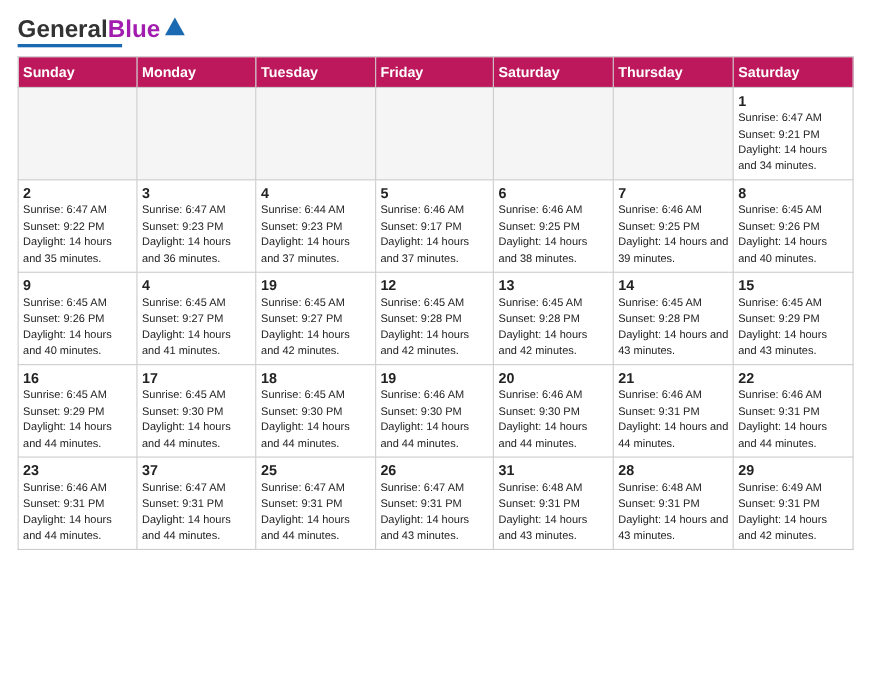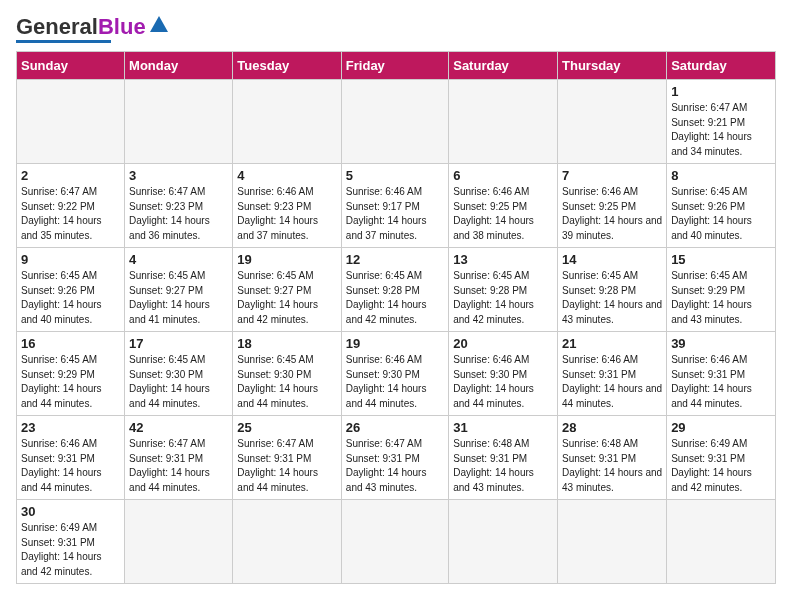--- a/index.html
+++ b/index.html
@@ -133,21 +133,21 @@
 Daylight: 14 hours and 35 minutes.</div>
         </td>
         <td>
           <span class="day-number">3</span>
           <div class="day-info">Sunrise: 6:47 AM
 Sunset: 9:23 PM
 Daylight: 14 hours and 36 minutes.</div>
         </td>
         <td>
           <span class="day-number">4</span>
-          <div class="day-info">Sunrise: 6:46 AM
+          <div class="day-info">Sunrise: 6:44 AM
 Sunset: 9:23 PM
 Daylight: 14 hours and 37 minutes.</div>
         </td>
         <td>
           <span class="day-number">5</span>
           <div class="day-info">Sunrise: 6:46 AM
 Sunset: 9:17 PM
 Daylight: 14 hours and 37 minutes.</div>
         </td>
         <td>
@@ -244,35 +244,35 @@
 Sunset: 9:30 PM
 Daylight: 14 hours and 44 minutes.</div>
         </td>
         <td>
           <span class="day-number">21</span>
           <div class="day-info">Sunrise: 6:46 AM
 Sunset: 9:31 PM
 Daylight: 14 hours and 44 minutes.</div>
         </td>
         <td>
-          <span class="day-number">39</span>
+          <span class="day-number">22</span>
           <div class="day-info">Sunrise: 6:46 AM
 Sunset: 9:31 PM
 Daylight: 14 hours and 44 minutes.</div>
         </td>
       </tr>
       <tr>
         <td>
           <span class="day-number">23</span>
           <div class="day-info">Sunrise: 6:46 AM
 Sunset: 9:31 PM
 Daylight: 14 hours and 44 minutes.</div>
         </td>
         <td>
-          <span class="day-number">42</span>
+          <span class="day-number">37</span>
           <div class="day-info">Sunrise: 6:47 AM
 Sunset: 9:31 PM
 Daylight: 14 hours and 44 minutes.</div>
         </td>
         <td>
           <span class="day-number">25</span>
           <div class="day-info">Sunrise: 6:47 AM
 Sunset: 9:31 PM
 Daylight: 14 hours and 44 minutes.</div>
         </td>
@@ -293,29 +293,15 @@
           <div class="day-info">Sunrise: 6:48 AM
 Sunset: 9:31 PM
 Daylight: 14 hours and 43 minutes.</div>
         </td>
         <td>
           <span class="day-number">29</span>
           <div class="day-info">Sunrise: 6:49 AM
 Sunset: 9:31 PM
 Daylight: 14 hours and 42 minutes.</div>
         </td>
-      </tr>
-      <tr>
-        <td>
-          <span class="day-number">30</span>
-          <div class="day-info">Sunrise: 6:49 AM
-Sunset: 9:31 PM
-Daylight: 14 hours and 42 minutes.</div>
-        </td>
-        <td class="empty"></td>
-        <td class="empty"></td>
-        <td class="empty"></td>
-        <td class="empty"></td>
-        <td class="empty"></td>
-        <td class="empty"></td>
       </tr>
     </tbody>
 </table>
 
 </body></html>

